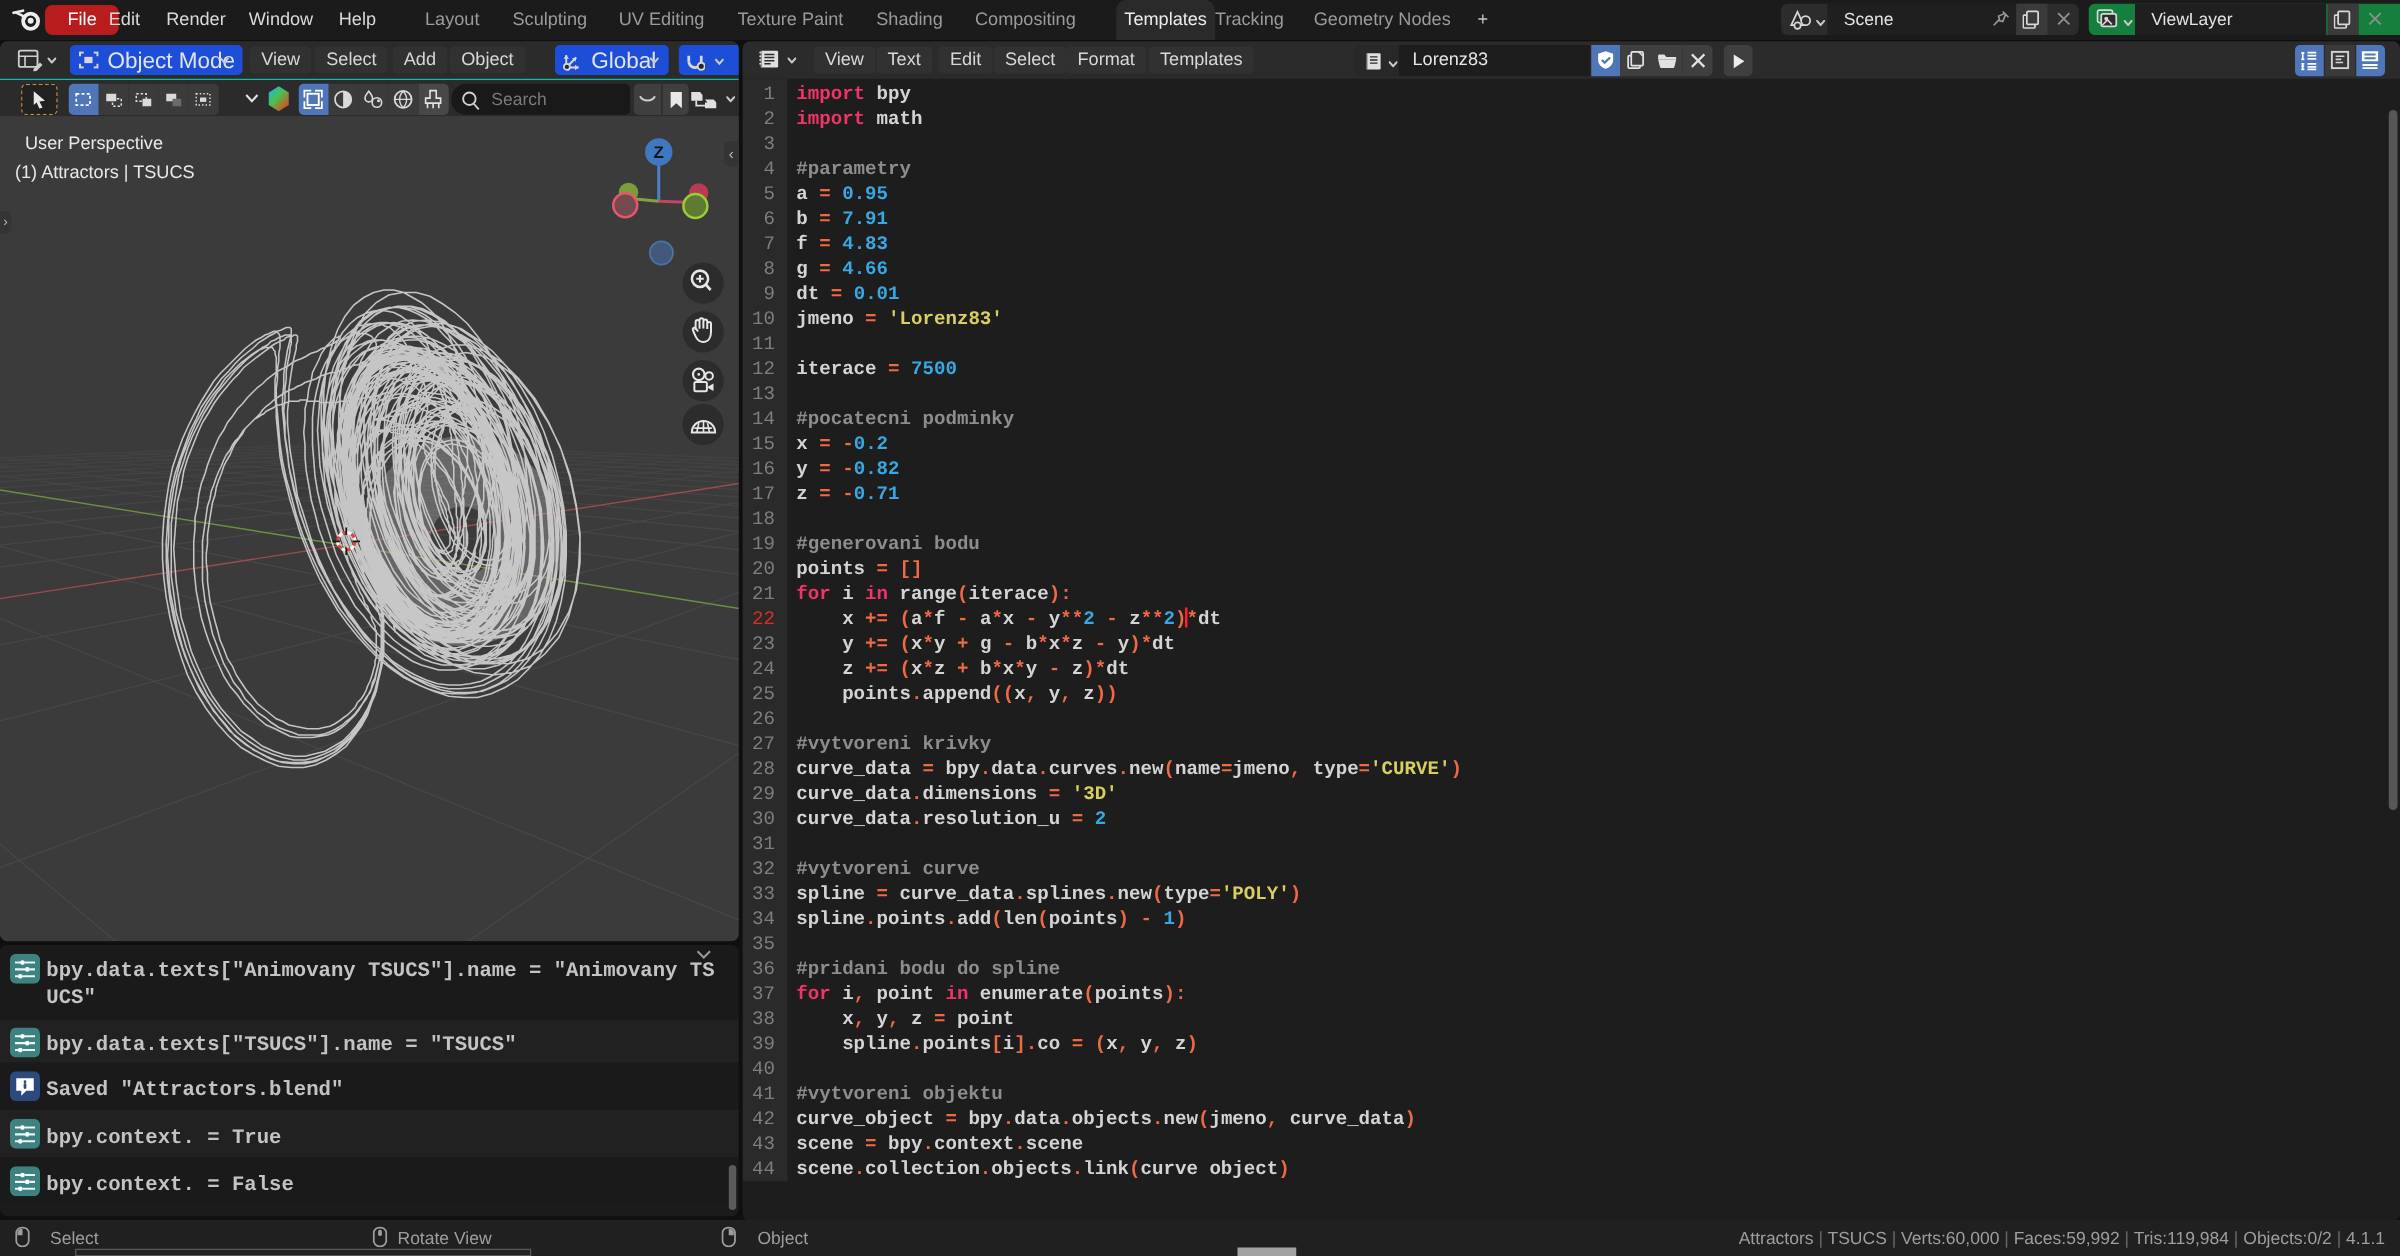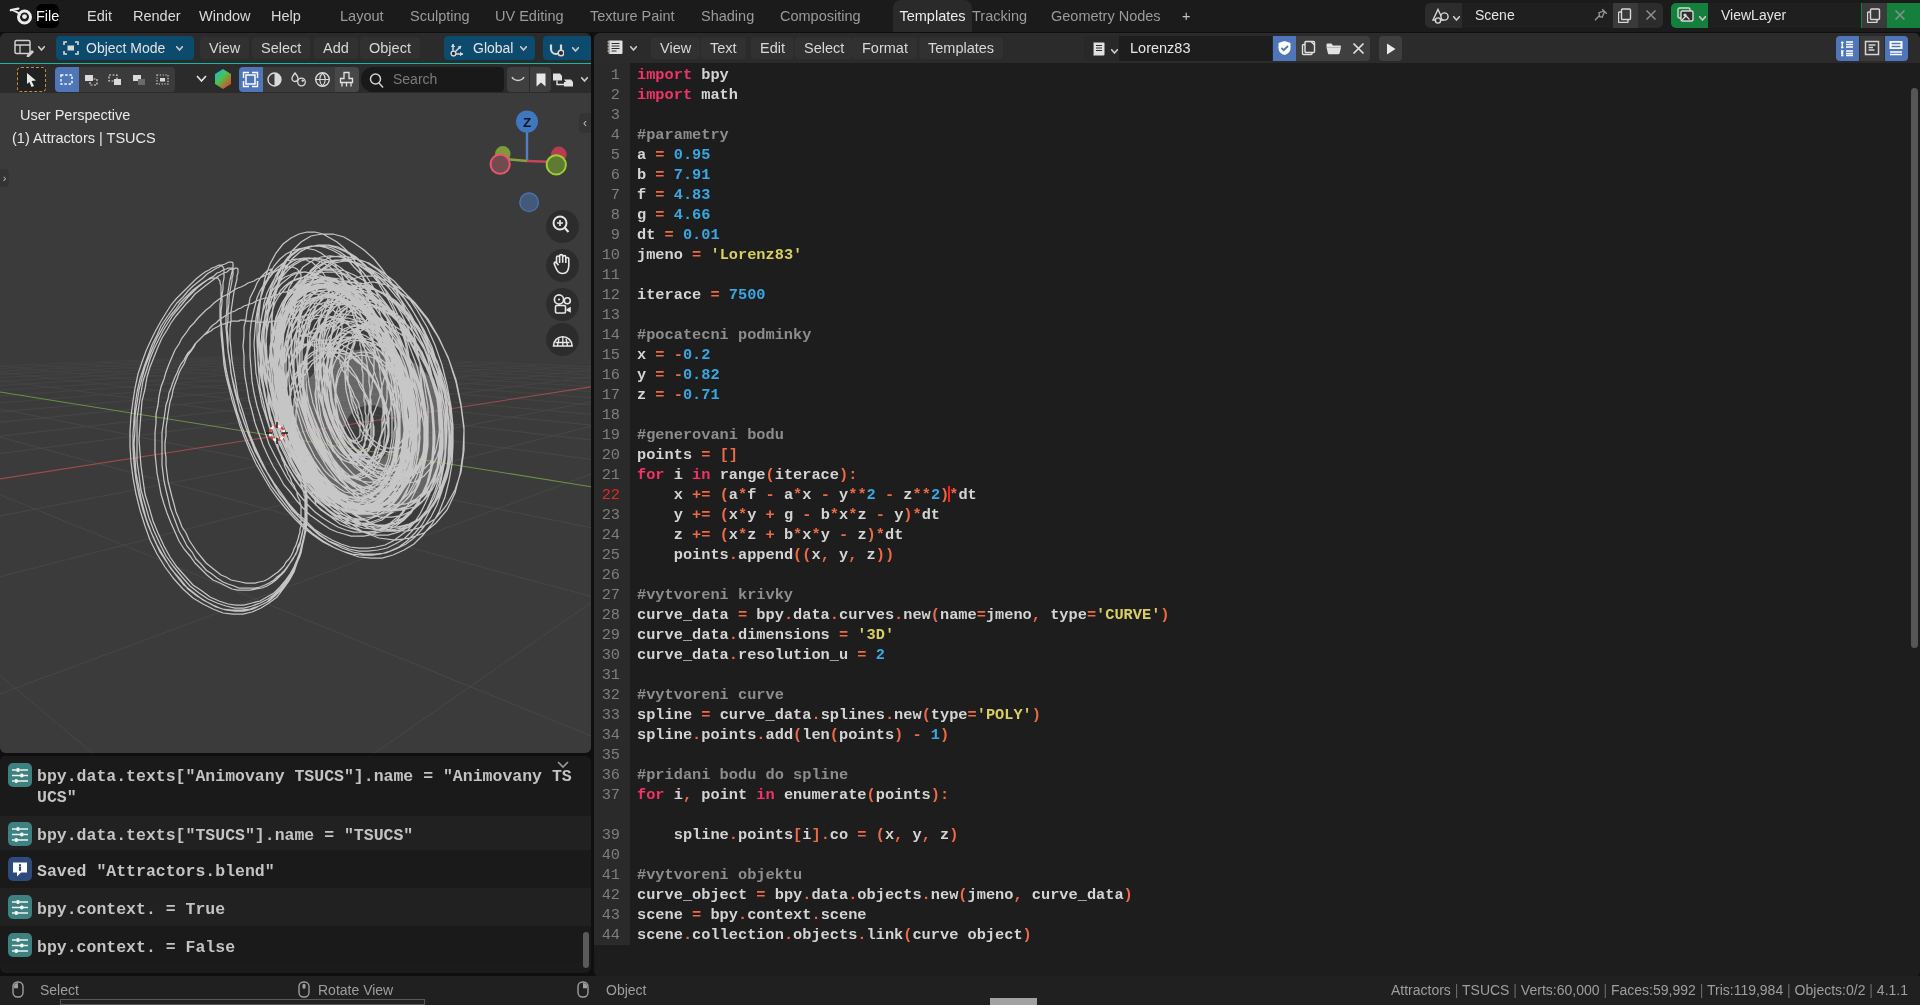--- a/index.html
+++ b/index.html
@@ -4,21 +4,21 @@
 html,body{width:1920px;height:1005px;background:#0f0f0f;font-family:"Liberation Sans",sans-serif;overflow:hidden}
 .abs{position:absolute}
 #topbar{position:absolute;left:0;top:0;width:1920px;height:32px;background:#1b1b1b}
 .menu{position:absolute;top:0;height:32px;line-height:32px;color:#dadada;font-size:14.5px}
 .tab{position:absolute;top:0;height:32px;line-height:32px;color:#9b9b9b;font-size:14.5px}
 #vp{position:absolute;left:0;top:33px;width:591px;height:720px;background:#2b2b2b;border-radius:6px;overflow:hidden}
 #vph,#vpt{position:absolute;left:0;width:591px;height:30px;background:#2b2b2b}
 #vph{top:0}#vpt{top:30px;border-top:1px solid #14b8a6}
 #vpc{position:absolute;left:0;top:60px;width:591px;height:660px;background:#3b3b3b}
 .hmenu{position:absolute;color:#d8d8d8;font-size:14.5px;line-height:22px;top:4px;height:22px;padding:0 9px;background:#313131;border-radius:4px}
-.ddw{position:absolute;background:#0c4a6e;border-radius:4px;top:3px;height:24px;color:#e3e3e3;font-size:14px;line-height:24px}
+.ddw{position:absolute;background:#1d4ed8;border-radius:4px;top:3px;height:24px;color:#e3e3e3;font-size:18px;line-height:24px}
 #txt{position:absolute;left:594px;top:33px;width:1326px;height:944px;background:#1d1d1d;border-radius:6px;overflow:hidden}
 #txth{position:absolute;left:0;top:0;width:1326px;height:30px;background:#2b2b2b}
 #gutter{position:absolute;left:0;top:30px;width:36px;height:882px;background:#2a2a2a}
 .cl{position:absolute;left:0;width:1320px;height:20px;font-family:"Liberation Mono",monospace;font-size:15.3px;line-height:20px;white-space:pre}
 .ln{position:absolute;left:0;width:26px;text-align:right;color:#7e7e7e}
 .ln.red{color:#e02c20}
 .ct{position:absolute;left:43px;color:#d4d4d4;font-weight:600}
 .kw{color:#f03467}.op{color:#ed6a45}.nu{color:#38a7e2}.st{color:#d9cf60}.cm{color:#8d8d8d}
 .bb{font-weight:bold}
 .cur{display:inline-block;width:2px;height:16px;background:#ff1f1f;vertical-align:-3px;margin:0 -1px}
@@ -28,21 +28,21 @@
 #status{position:absolute;left:0;top:976px;width:1920px;height:29px;background:#202020;color:#9e9e9e;font-size:14px;line-height:29px}
 .icbtn{position:absolute;border-radius:4px}
 </style></head><body>
 <div id="topbar">
     <svg width="26" height="22" viewBox="0 0 26 22" style="position:absolute;left:9px;top:4px">
 <circle cx="15.5" cy="13" r="6" fill="none" stroke="#ececec" stroke-width="3"></circle>
 <circle cx="15.5" cy="12.6" r="2.4" fill="#ececec"></circle>
 <path d="M12.3 9.6Q6.8 5.4 1.8 6.2L8 9.2Q10.3 10.2 11.4 11.9Z" fill="#ececec"></path>
 <path d="M1.8 6.2l7.6-1.6" stroke="#ececec" stroke-width="2.2" stroke-linecap="round"></path>
 </svg>
-    <div class="menu" style="left:36px;top:4px;height:24px;line-height:24px;background:#000000;border-radius:6px;padding:0 0;color:#fff">File</div>
+    <div class="menu" style="left:36px;top:4px;height:24px;line-height:24px;background:#b91c1c;border-radius:6px;padding:0 18px;color:#fff">File</div>
     <div class="menu" style="left:87px">Edit</div>
     <div class="menu" style="left:133px">Render</div>
     <div class="menu" style="left:199px">Window</div>
     <div class="menu" style="left:271px">Help</div>
     <div class="tab" style="left:340px">Layout</div>
     <div class="tab" style="left:410px">Sculpting</div>
     <div class="tab" style="left:495px">UV Editing</div>
     <div class="tab" style="left:590px">Texture Paint</div>
     <div class="tab" style="left:701px">Shading</div>
     <div class="tab" style="left:780px">Compositing</div>
@@ -399,20 +399,21 @@
 <div class="cl" style="top:572px"><span class="ln">28</span><span class="ct">curve_data <span class="op">=</span> bpy<span class="op">.</span>data<span class="op">.</span>curves<span class="op">.</span>new<span class="op">(</span>name<span class="op">=</span>jmeno<span class="op">,</span> type<span class="op">=</span><span class="st">'CURVE'</span><span class="op">)</span></span></div>
 <div class="cl" style="top:592px"><span class="ln">29</span><span class="ct">curve_data<span class="op">.</span>dimensions <span class="op">=</span> <span class="st">'3D'</span></span></div>
 <div class="cl" style="top:612px"><span class="ln">30</span><span class="ct">curve_data<span class="op">.</span>resolution_u <span class="op">=</span> <span class="nu">2</span></span></div>
 <div class="cl" style="top:632px"><span class="ln">31</span><span class="ct"></span></div>
 <div class="cl" style="top:652px"><span class="ln">32</span><span class="ct"><span class="cm">#vytvoreni curve</span></span></div>
 <div class="cl" style="top:672px"><span class="ln">33</span><span class="ct">spline <span class="op">=</span> curve_data<span class="op">.</span>splines<span class="op">.</span>new<span class="op">(</span>type<span class="op">=</span><span class="st">'POLY'</span><span class="op">)</span></span></div>
 <div class="cl" style="top:692px"><span class="ln">34</span><span class="ct">spline<span class="op">.</span>points<span class="op">.</span>add<span class="op">(</span>len<span class="op">(</span>points<span class="op">)</span> <span class="op">-</span> <span class="nu">1</span><span class="op">)</span></span></div>
 <div class="cl" style="top:712px"><span class="ln">35</span><span class="ct"></span></div>
 <div class="cl" style="top:732px"><span class="ln">36</span><span class="ct"><span class="cm">#pridani bodu do spline</span></span></div>
 <div class="cl" style="top:752px"><span class="ln">37</span><span class="ct"><span class="kw">for</span> i<span class="op">,</span> point <span class="kw">in</span> enumerate<span class="op">(</span>points<span class="op">)</span><span class="op">:</span></span></div>
+<div class="cl" style="top:772px"><span class="ln">38</span><span class="ct">    x<span class="op">,</span> y<span class="op">,</span> z <span class="op">=</span> point</span></div>
 <div class="cl" style="top:792px"><span class="ln">39</span><span class="ct">    spline<span class="op">.</span>points<span class="op">[</span>i<span class="op">]</span><span class="op">.</span>co <span class="op">=</span> <span class="op">(</span>x<span class="op">,</span> y<span class="op">,</span> z<span class="op">)</span></span></div>
 <div class="cl" style="top:812px"><span class="ln">40</span><span class="ct"></span></div>
 <div class="cl" style="top:832px"><span class="ln">41</span><span class="ct"><span class="cm">#vytvoreni objektu</span></span></div>
 <div class="cl" style="top:852px"><span class="ln">42</span><span class="ct">curve_object <span class="op">=</span> bpy<span class="op">.</span>data<span class="op">.</span>objects<span class="op">.</span>new<span class="op">(</span>jmeno<span class="op">,</span> curve_data<span class="op">)</span></span></div>
 <div class="cl" style="top:872px"><span class="ln">43</span><span class="ct">scene <span class="op">=</span> bpy<span class="op">.</span>context<span class="op">.</span>scene</span></div>
 <div class="cl" style="top:892px"><span class="ln">44</span><span class="ct">scene<span class="op">.</span>collection<span class="op">.</span>objects<span class="op">.</span>link<span class="op">(</span>curve object<span class="op">)</span></span></div>
     <div class="abs" style="left:1317px;top:55px;width:7px;height:560px;background:#565656;border-radius:4px"></div>
   </div>
 <div id="info">
     <div class="abs" style="left:0;top:0px;width:591px;height:60px;background:#1a1a1a"></div>

